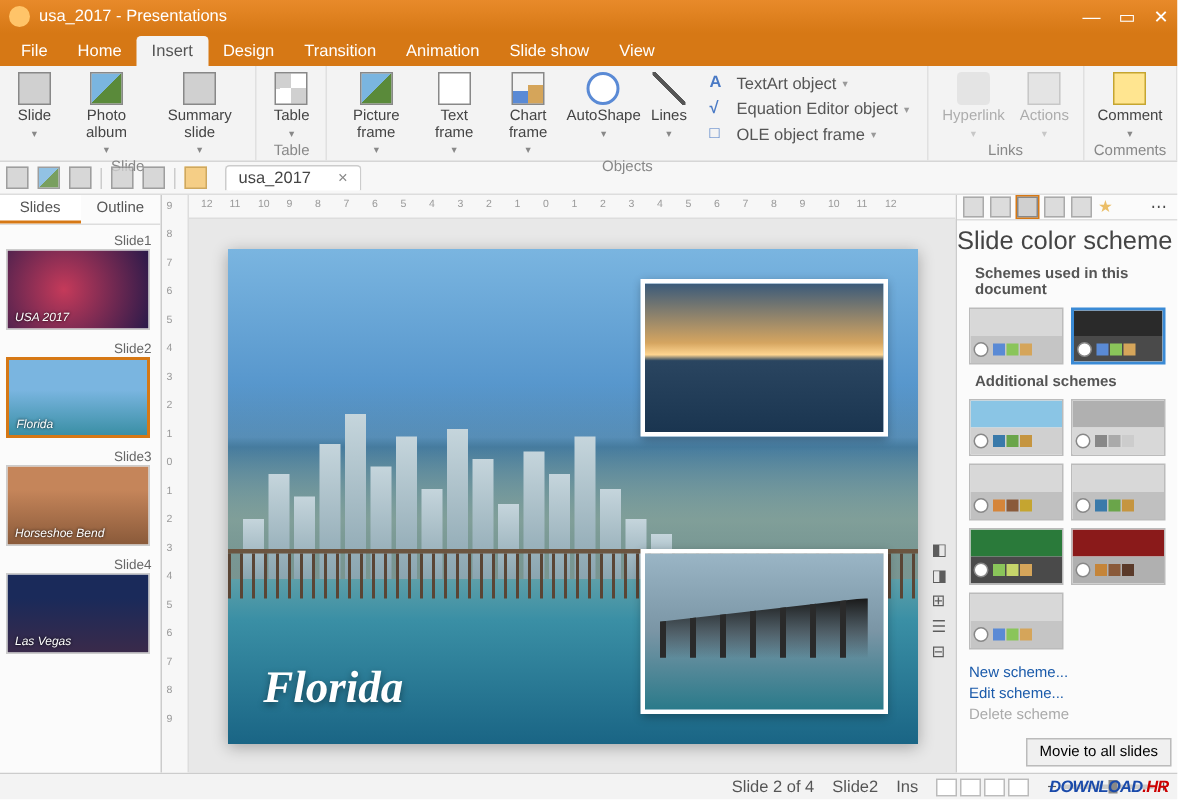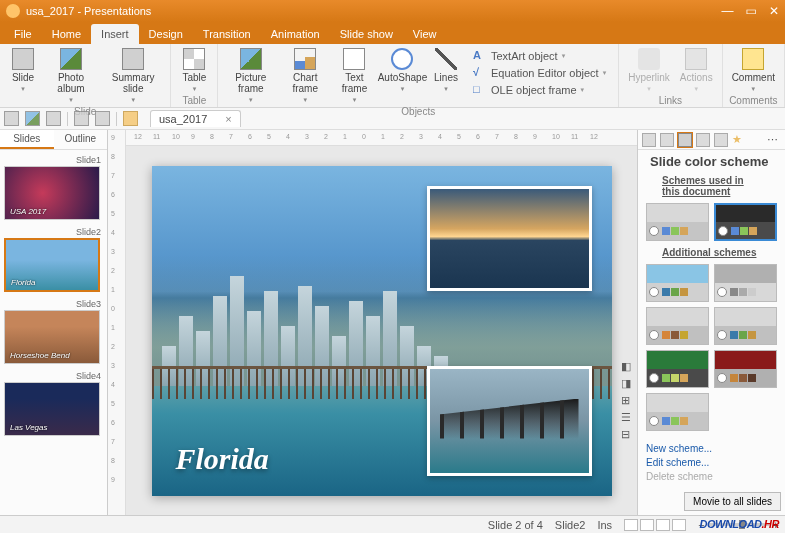--- a/index.html
+++ b/index.html
@@ -69,22 +69,22 @@
 .slide .inset { position: absolute; background: #333; border: 3px solid #fff; box-shadow: 0 2px 6px rgba(0,0,0,.3); }
 .slide .inset.a { right: 20px; top: 20px; width: 165px; height: 105px; background: linear-gradient(180deg, #3a5a7a 0%, #d5a560 40%, #ffd590 48%, #2a4560 52%, #1a3550 100%); }
 .slide .inset.b { right: 20px; bottom: 20px; width: 165px; height: 110px; background: linear-gradient(180deg, #9ab5c5 0%, #7a95a5 50%, #2a7a8a 100%); }
 .slide .inset.b::after { content: ""; position: absolute; left: 10px; right: 10px; top: 30px; height: 40px; background: repeating-linear-gradient(90deg, #2a2a2a 0 4px, transparent 4px 20px), linear-gradient(#1a1a1a, transparent); clip-path: polygon(0 100%, 0 40%, 100% 0, 100% 100%); }
 
 
 .rightpanel { width: 148px; border-left: 1px solid #ccc; background: #fbfbfb; display: flex; flex-direction: column; }
 .rp-toolbar { height: 20px; border-bottom: 1px solid #ddd; display: flex; align-items: center; padding: 0 4px; gap: 4px; }
 .rp-toolbar .rpico { width: 14px; height: 14px; cursor: pointer; opacity: .7; }
 .rp-toolbar .rpico.active { opacity: 1; outline: 1px solid #d67815; }
-.rp-title { padding: 4px 12px; font-weight: bold; font-size: 13px; color: #444; }
-.rp-sub { padding: 2px 24px; font-weight: bold; font-size: 10px; color: #555; text-decoration: underline; }
+.rp-title { padding: 4px 0; font-weight: normal; font-size: 17px; color: #444; }
+.rp-sub { padding: 2px 12px; font-weight: bold; font-size: 10px; color: #555; }
 .scheme-grid { display: grid; grid-template-columns: 1fr 1fr; gap: 5px; padding: 4px 8px; }
 .scheme { height: 38px; border: 1px solid #bbb; cursor: pointer; position: relative; overflow: hidden; }
 .scheme.sel { border: 2px solid #3a8ad5; }
 .scheme .top { height: 50%; }
 .scheme .bot { height: 50%; display: flex; align-items: center; padding: 0 2px; gap: 1px; }
 .scheme .bot .sw { width: 8px; height: 8px; }
 .scheme .bot .circ { width: 10px; height: 10px; border-radius: 50%; background: #fff; border: 1px solid #888; margin-right: 2px; }
 .rp-links { padding: 6px 8px; display: flex; flex-direction: column; gap: 3px; margin-top: auto; }
 .rp-links a { color: #1a5aaa; font-size: 10px; cursor: pointer; }
 .rp-links a.dis { color: #aaa; }
@@ -177,27 +177,27 @@
       <div class="gname">Table</div>
     </div>
     <div class="ribbon-group">
       <div class="items">
         <div class="rbtn">
           <div class="ico ico-pic"></div>
           <div class="lbl">Picture frame</div>
           <div class="drop">▾</div>
         </div>
         <div class="rbtn">
+          <div class="ico ico-txt"></div>
+          <div class="lbl">Text frame</div>
+          <div class="drop">▾</div>
+        </div>
+        <div class="rbtn">
           <div class="ico ico-chart"></div>
           <div class="lbl">Chart frame</div>
-          <div class="drop">▾</div>
-        </div>
-        <div class="rbtn">
-          <div class="ico ico-txt"></div>
-          <div class="lbl">Text frame</div>
           <div class="drop">▾</div>
         </div>
         <div class="rbtn">
           <div class="ico ico-shape"></div>
           <div class="lbl">AutoShape</div>
           <div class="drop">▾</div>
         </div>
         <div class="rbtn">
           <div class="ico ico-line"></div>
           <div class="lbl">Lines</div>

